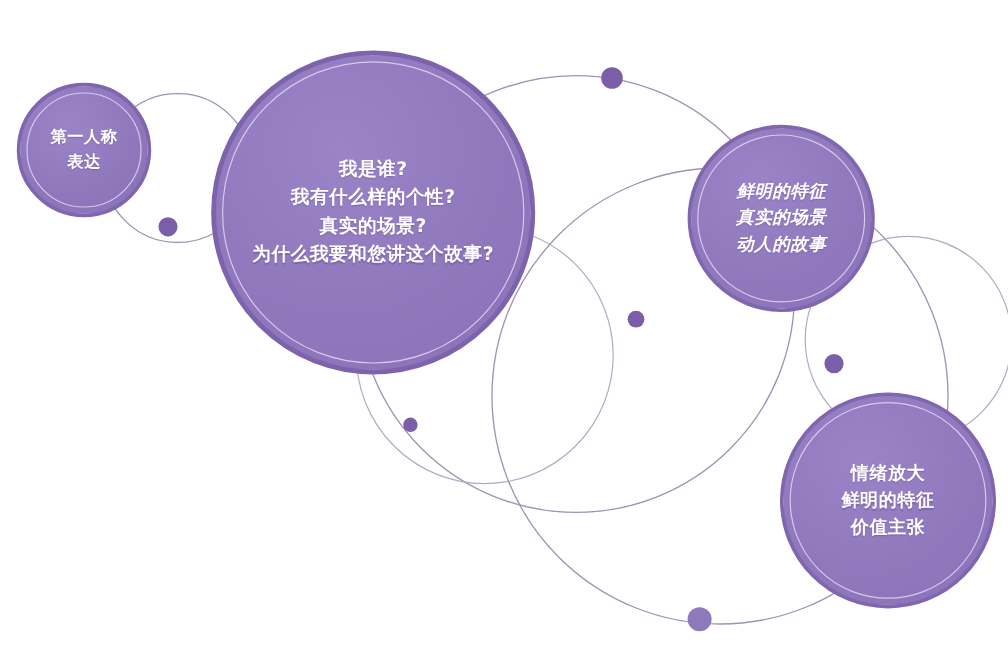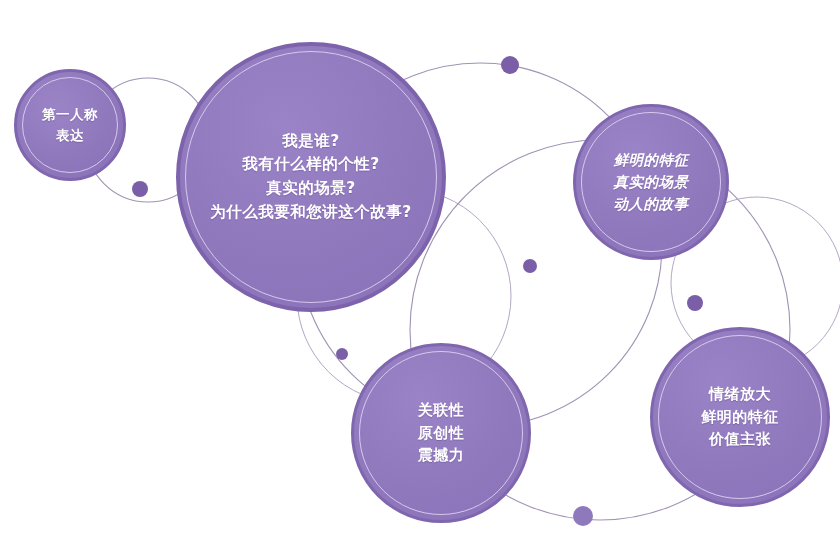--- a/index.html
+++ b/index.html
@@ -143,26 +143,20 @@
 为什么我要和您讲这个故事?</span>
   </div>
 
   <div class="node" id="node-traits">
     <span class="inner-ring"></span>
     <span class="label">鲜明的特征
 真实的场景
 动人的故事</span>
   </div>
 
-  <div class="node" id="node-qualities">
-    <span class="inner-ring"></span>
-    <span class="label">关联性
-原创性
-震撼力</span>
-  </div>
 
   <div class="node" id="node-expression">
     <span class="inner-ring"></span>
     <span class="label">情绪放大
 鲜明的特征
 价值主张</span>
   </div>
 
 </div>
 

